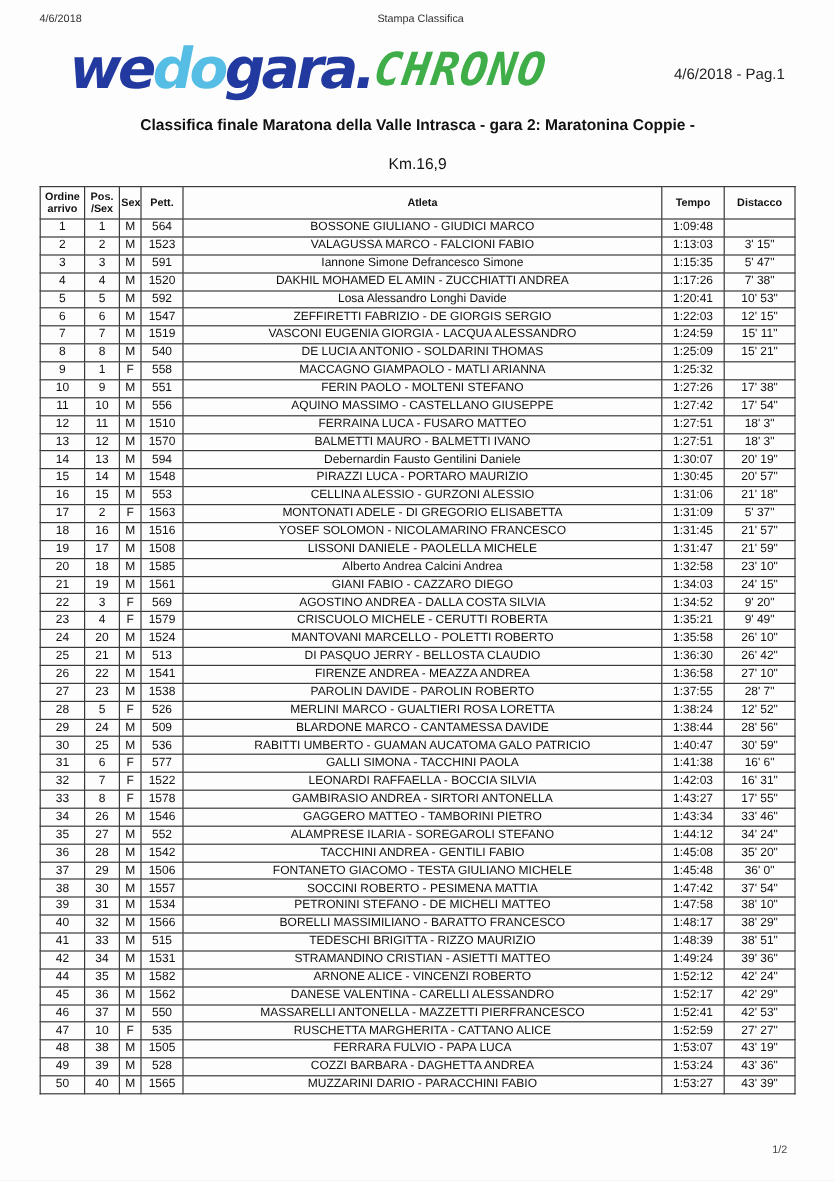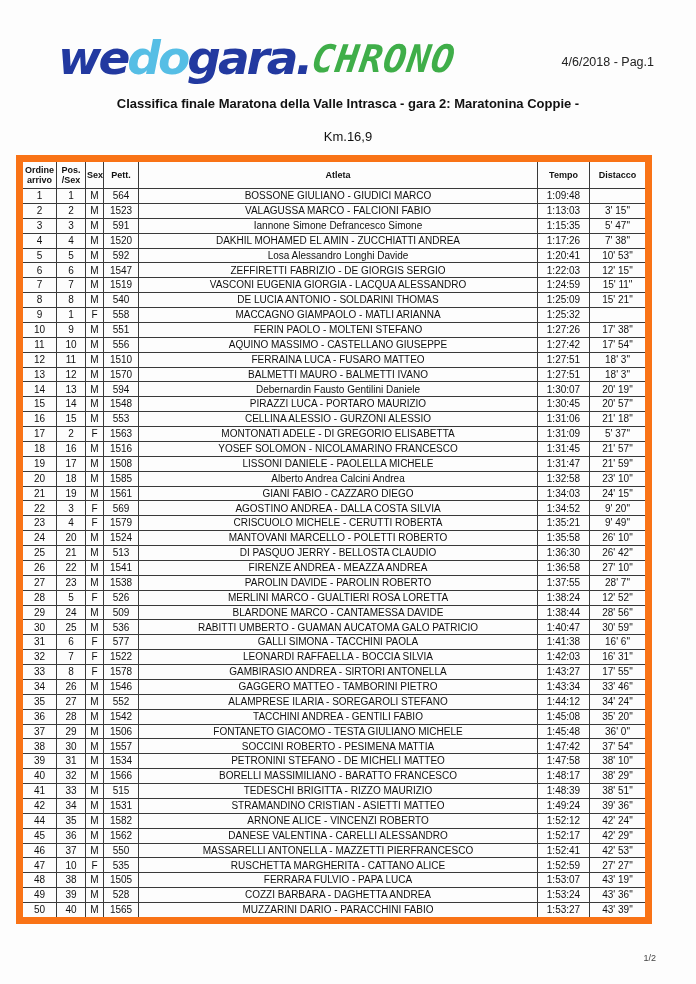--- a/index.html
+++ b/index.html
@@ -23,23 +23,23 @@
   .logo .chrono { font-family:"DejaVu Sans Mono", monospace; font-weight:bold;
                   font-size:38px; color:#3fae49; letter-spacing:1px; margin-left:2px;
                   transform:skewX(-8deg); display:inline-block; vertical-align:2px; }
   .pagelabel { position:absolute; top:55px; right:42px; font-size:12.5px; color:#222; }
   
   .title1 { position:absolute; top:96px; left:0; right:0; text-align:center;
             font-size:13px; font-weight:bold; color:#111; }
   .title2 { position:absolute; top:129px; left:0; right:0; text-align:center;
             font-size:13px; font-weight:normal; color:#111; }
   
-  table.results { position:absolute; top:155px; left:16px; width:629px;
+  table.results { position:absolute; top:155px; left:33px; width:629px;
                   border-collapse:collapse; table-layout:fixed;
-                  border:7px solid #f97316; }
+                  border:1px solid #f97316; }
   table.results th, table.results td {
     border:1px solid #3a3a3a; overflow:hidden; white-space:nowrap;
   }
   table.results th {
     font-size:9px; font-weight:bold; color:#111; text-align:center;
     white-space:pre-line; line-height:1.15; padding:2px 1px; height:22px;
     vertical-align:middle;
   }
   table.results td {
     font-size:10px; line-height:11.5px; padding:1.2px 2px; height:11.5px;
@@ -50,20 +50,24 @@
   
   .footer { position:absolute; top:953px; left:33px; right:40px; font-size:9px; color:#444; }
   .footer .furl { position:absolute; left:0; top:0;margin-top:47px; }
   .footer .fpage { position:absolute; right:0; top:0;margin-left:36px; }
 </style>
 </head>
 <body>
 
 <div class="page">
 
+  <div class="printbar">
+    <span class="pdate">4/6/2018</span>
+    <span class="ptitle">Stampa Classifica</span>
+  </div>
 
   <div class="logo">
     <span class="wds we">we</span><span class="wds do">do</span><span class="wds sport">gara</span><span class="wds dot">.</span><span class="chrono">CHRONO</span>
   </div>
 
   <div class="pagelabel">4/6/2018 - Pag.1</div>
 
   <div class="title1">Classifica finale Maratona della Valle Intrasca - gara 2:  Maratonina Coppie -</div>
   <div class="title2">Km.16,9</div>
 

